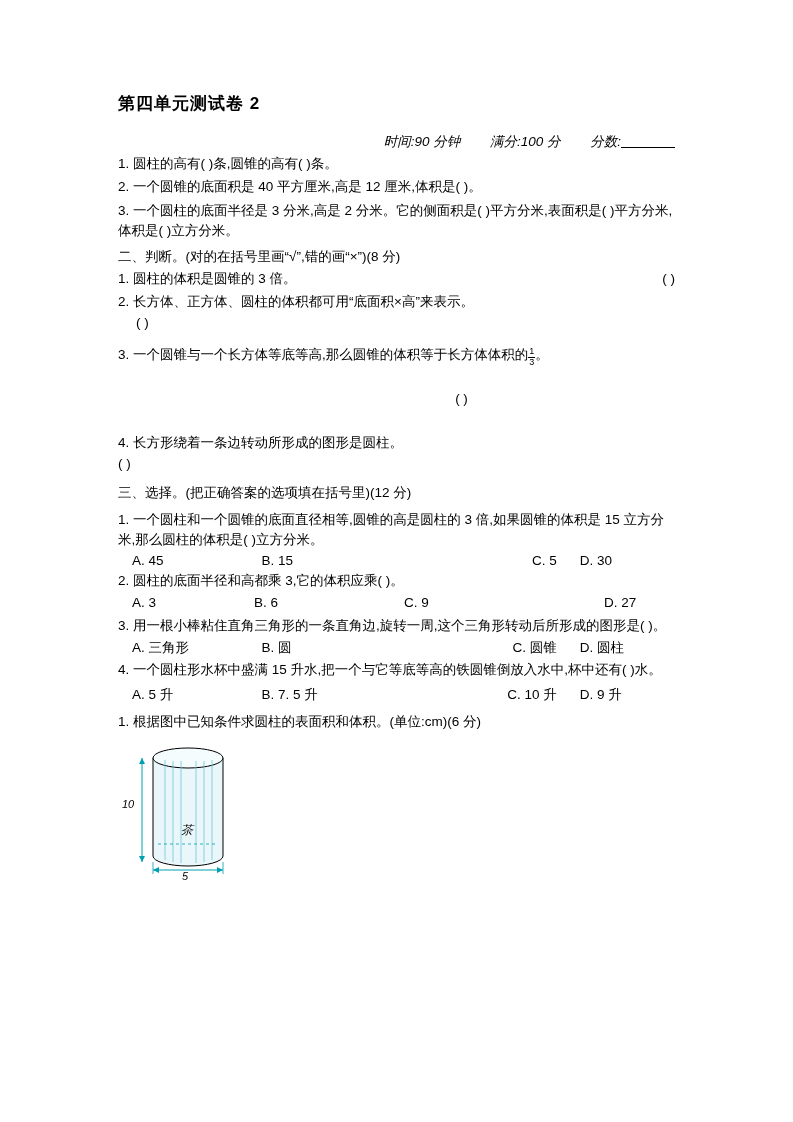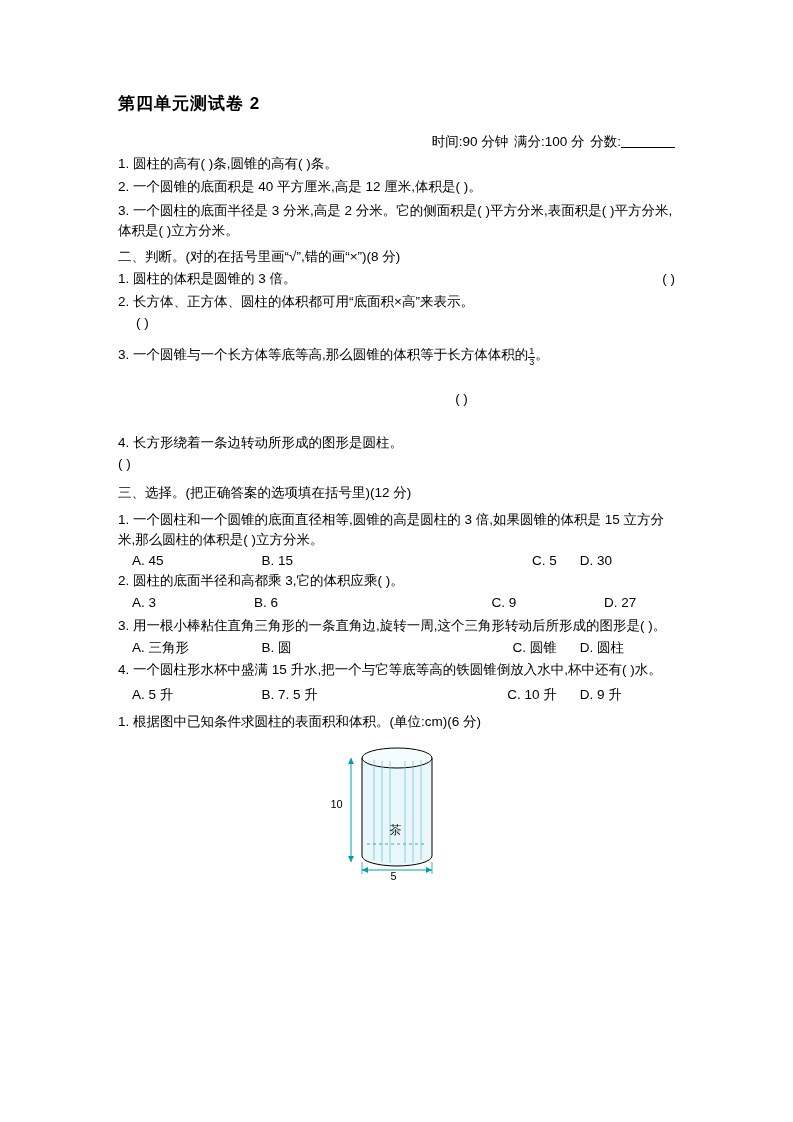--- a/index.html
+++ b/index.html
@@ -29,21 +29,21 @@
     margin-top: 92px;
     letter-spacing: 1px;
     font-family: "Liberation Sans", sans-serif;
   }
   .meta-line {
     margin-top: 18px;
     font-size: 13.5px;
     text-align: right;
     font-family: "Liberation Sans", sans-serif;
   }
-  .meta-line .seg { margin-left: 2px; }
+  .meta-line .seg { margin-left: 26px; font-style: italic; }
   .score-blank {
     display: inline-block;
     width: 54px;
     border-bottom: 1px solid #000;
     height: 14px;
     vertical-align: -2px;
   }
   .sec-head {
     font-size: 13.5px;
     margin-top: 7px;
@@ -79,21 +79,22 @@
     vertical-align: -6px;
     text-align: center;
     font-size: 9px;
     line-height: 1.05;
   }
   .frac .num { display: block; border-bottom: 1px solid #000; padding: 0 1px; }
   .frac .den { display: block; padding: 0 1px; }
   .figure-wrap {
     margin-top: 12px;
     display: flex;
-    justify-content: center;
+    justify-content: flex-start;
+    font-style: italic;
   }
   .cylinder-fig {
     position: relative;
     width: 140px;
     height: 130px;
   }
 </style>
 </head>
 <body>
 
@@ -140,21 +141,21 @@
   <div class="q" style="margin-top:8px;">1. 一个圆柱和一个圆锥的底面直径相等,圆锥的高是圆柱的 3 倍,如果圆锥的体积是 15 立方分米,那么圆柱的体积是(      )立方分米。</div>
   <div class="opts">
     <span class="opt-a">A. 45</span>
     <span class="opt-b">B. 15</span>
     <span class="opt-c">C. 5</span>
     <span class="opt-d">D. 30</span>
   </div>
 
   <div class="q">2. 圆柱的底面半径和高都乘 3,它的体积应乘(      )。</div>
   <div class="opts-wrap">
-    <span style="display:inline-block;width:136px;padding-left:14px;box-sizing:border-box;">A. 3</span><span style="display:inline-block;width:150px;">B. 6</span><span style="display:inline-block;width:200px;text-align:center;">C. 9</span><span style="display:inline-block;">D. 27</span>
+    <span style="display:inline-block;width:136px;padding-left:14px;box-sizing:border-box;">A. 3</span><span style="display:inline-block;width:150px;">B. 6</span><span style="display:inline-block;width:200px;">C. 9</span><span style="display:inline-block;">D. 27</span>
   </div>
 
   <div class="q" style="margin-top:6px;">3. 用一根小棒粘住直角三角形的一条直角边,旋转一周,这个三角形转动后所形成的图形是(      )。</div>
   <div class="opts">
     <span class="opt-a">A. 三角形</span>
     <span class="opt-b">B. 圆</span>
     <span class="opt-c">C. 圆锥</span>
     <span class="opt-d">D. 圆柱</span>
   </div>
 

